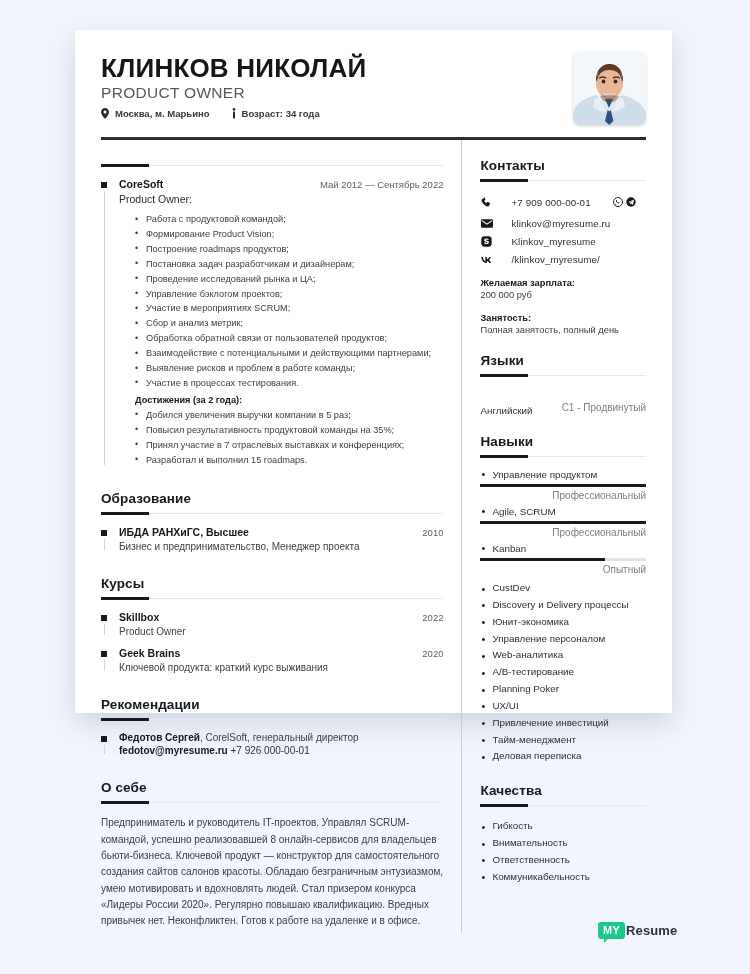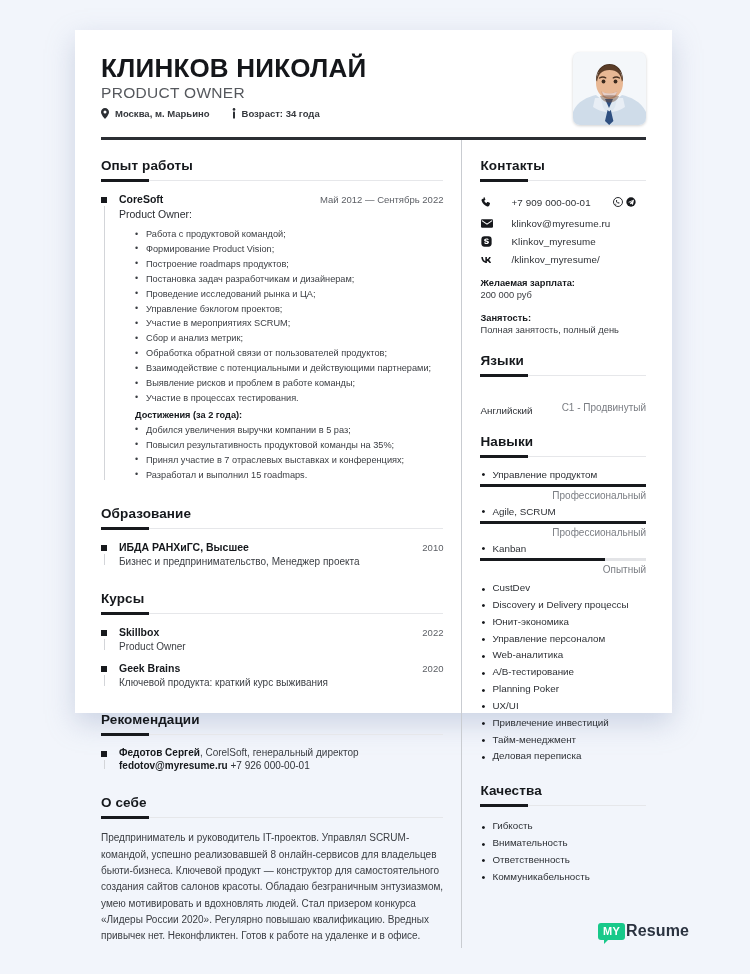--- a/index.html
+++ b/index.html
@@ -117,21 +117,21 @@
   .sec-gap { height:14px; }
 
   
   .logo { position:absolute; left:598px; top:922px; display:flex;
           align-items:center; gap:1px; }
   .logo-badge { position:relative; background:#18c98a; color:#fff;
                 font-size:11px; font-weight:bold; padding:3px 5px 3px 5px;
                 border-radius:3px; letter-spacing:.3px; line-height:1; }
   .logo-badge::after { content:""; position:absolute; left:6px; bottom:-4px;
                        border-left:5px solid #18c98a; border-bottom:5px solid transparent; }
-  .logo-word { font-size:16px; font-weight:bold; color:#2b3340; letter-spacing:.1px; }
+  .logo-word { font-size:13px; font-weight:bold; color:#2b3340; letter-spacing:.1px; }
 </style>
 </head>
 <body>
 
 <div class="stage">
 
   <div class="page">
 
     <div class="header">
       <div class="header-left">
@@ -174,21 +174,20 @@
         </svg>
       </div>
     </div>
     <div class="headrule"></div>
 
     <div class="cols">
 
       <div class="col-left">
 
         <div class="sec">
-          <div class="sec-title">Опыт работы</div>
           <div class="sec-rule"></div>
 
           <div class="entry">
             <div class="entry-head">
               <span class="entry-title">CoreSoft</span>
               <span class="entry-date">Май 2012 — Сентябрь 2022</span>
             </div>
             <div class="entry-sub it">Product Owner:</div>
             <ul class="dlist">
               <li>Работа с продуктовой командой;</li>

